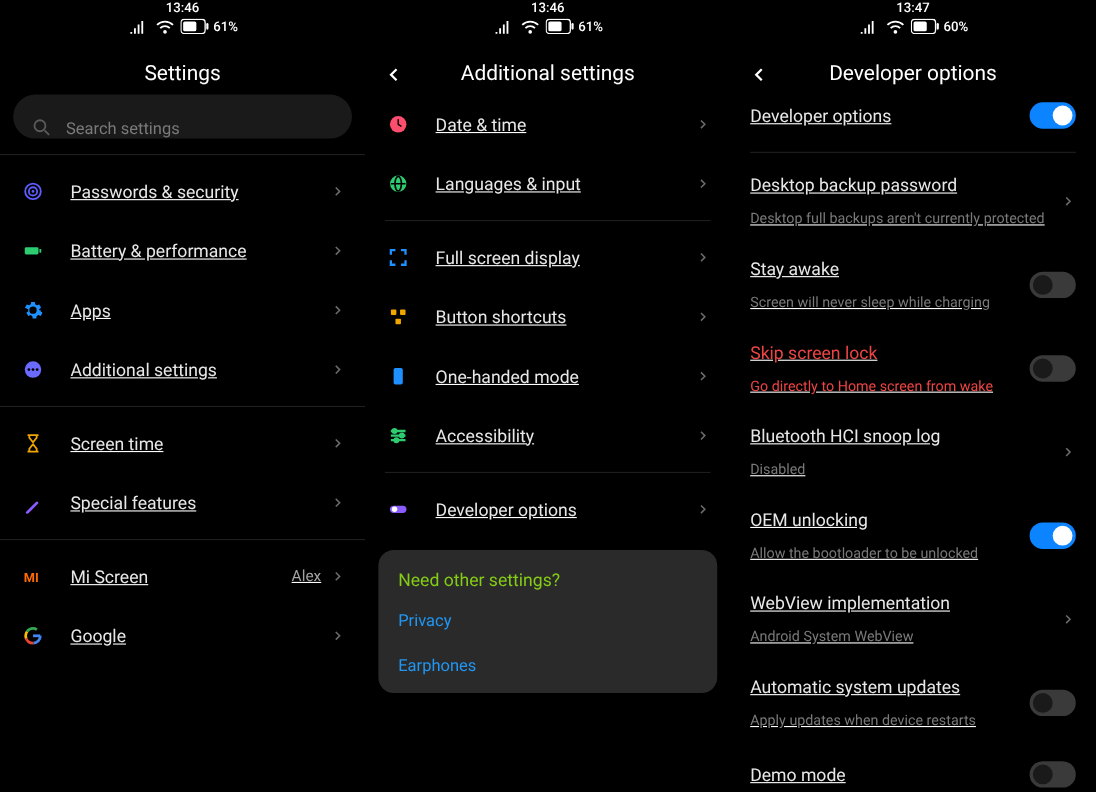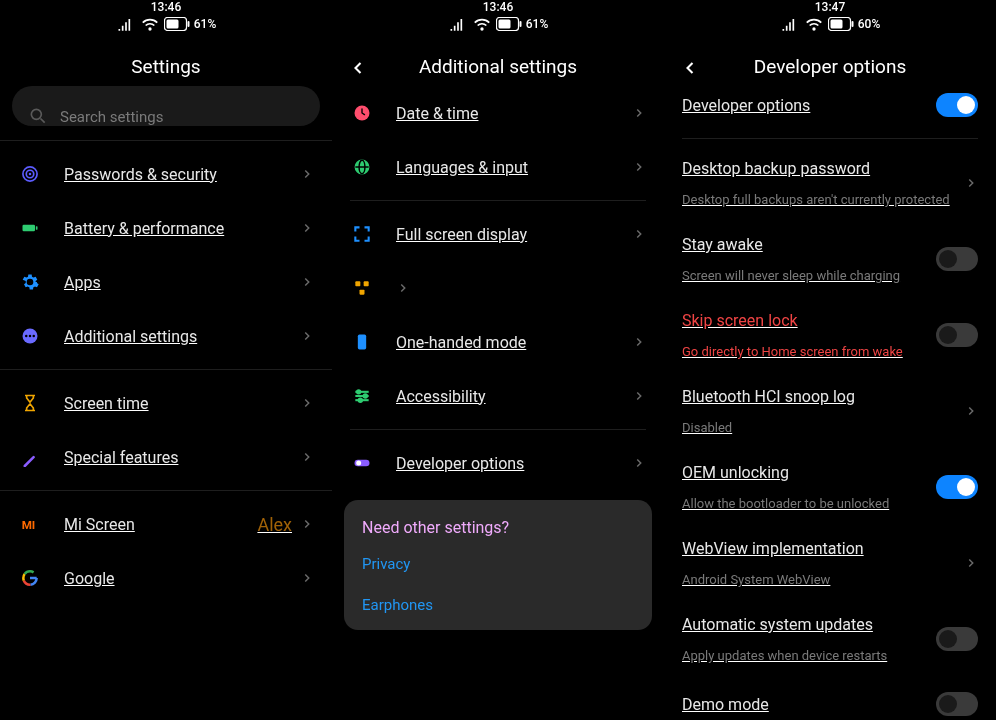--- a/index.html
+++ b/index.html
@@ -89,22 +89,22 @@
     font-size: 16px;
     color: #e8e8e8;
   }
   .row .sub-label {
     font-size: 13px;
     color: #7a7a7a;
     margin-top: 14px;
   }
   .row .text-col { flex: 1; display: flex; flex-direction: column; }
   .row .right-text {
-    color: #a16207;
-    font-size: 18px;
+    color: #a3a3a3;
+    font-size: 14px;
     margin-right: 8px;
     text-align: center;
   }
   .row .chevron { color: #6a6a6a; }
   .row.disabled .label, .row.disabled .sub-label { color: #ef4444; }
 
   .row.pad-left-no-icon { padding-left: 18px; }
 
   .divider {
     height: 1px;
@@ -140,21 +140,21 @@
 
   
   .card {
     margin: 10px 12px 0 12px;
     background: #2a2a2a;
     border-radius: 14px;
     padding: 18px 18px 16px 18px;
   }
   .card-title {
     font-size: 16px;
-    color: #f0abfc;
+    color: #84cc16;
     margin-bottom: 18px;
   }
   .card-link {
     font-size: 15px;
     color: #2196f3;
     margin-bottom: 12px;
   }
   .card-link:last-child { margin-bottom: 0; margin-top: 23px; }
 
   
@@ -374,20 +374,21 @@
       </svg>
   </div>
   <div class="row">
     <div class="icon-wrap">
         <svg class="sicon" viewBox="0 0 24 24" fill="#f0a500">
           <rect x="4" y="4" width="6" height="6" rx="1"></rect>
           <rect x="14" y="4" width="6" height="6" rx="1"></rect>
           <rect x="9" y="14" width="6" height="6" rx="1"></rect>
         </svg>
       </div>
+    <span class="label">Button shortcuts</span>
     <svg class="chev chevron" viewBox="0 0 24 24" fill="none" stroke="#6a6a6a" stroke-width="2.5">
         <polyline points="9 6 15 12 9 18"></polyline>
       </svg>
   </div>
   <div class="row">
     <div class="icon-wrap">
         <svg class="sicon" viewBox="0 0 24 24" fill="#1e90ff">
           <rect x="7" y="3" width="10" height="18" rx="2"></rect>
         </svg>
       </div>

